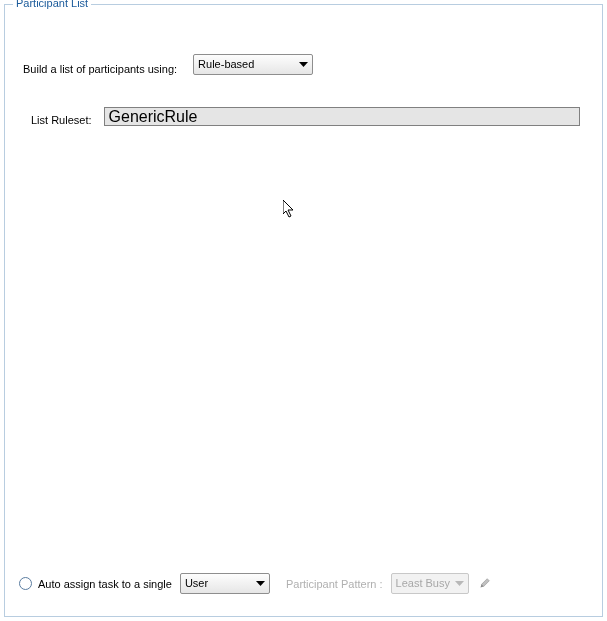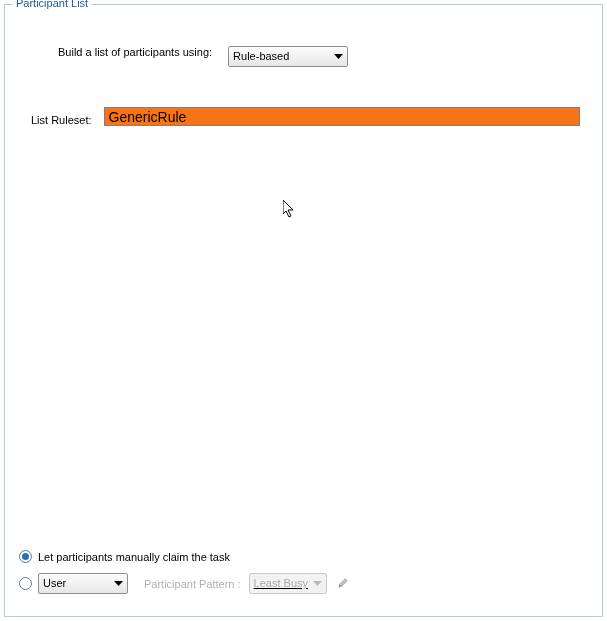--- a/index.html
+++ b/index.html
@@ -25,25 +25,24 @@
       position: absolute;
       top: -8px;
       left: 8px;
       background: #ffffff;
       padding: 0 3px;
       color: #1a5a9a;
       font-size: 11px;
     }
     .top-row {
       position: absolute;
-      top: 41px;
+      top: 49px;
       left: 18px;
       display: flex;
-      align-items: flex-start;
-      margin-left: 35px;
+      align-items: flex-end;
     }
     .top-row-label {
       color: #000;
       margin-right: 16px;
     }
     .select-wrap {
       position: relative;
       display: inline-flex;
       align-items: center;
       height: 21px;
@@ -64,21 +63,20 @@
       pointer-events: none;
     }
     .select-caret svg { display: block; }
     .select-text {
       color: #000;
       line-height: 19px;
     }
     .select-disabled {
       background: #f2f2f2;
       border-color: #c8c8c8;
-      text-decoration: underline;
     }
     .select-disabled .select-text {
       color: #a8a8a8;
     }
     .select-disabled .select-caret svg polygon {
       fill: #b8b8b8;
     }
     .ruleset-row {
       position: absolute;
       top: 102px;
@@ -90,24 +88,24 @@
     .ruleset-label {
       color: #000;
       margin-right: 12px;
       white-space: nowrap;
     }
     .text-input {
       flex: 1;
       height: 19px;
       border: 1px solid #808080;
       padding: 1px 4px;
-      font-size: 14px;
+      font-size: 16px;
       font-family: Tahoma, Arial, sans-serif;
       outline: none;
-      background: #f97316;
+      background: #e5e5e5;
     }
     .bottom-section {
       position: absolute;
       bottom: 16px;
       left: 14px;
       right: 14px;
     }
     .radio-row {
       display: flex;
       align-items: center;
@@ -179,25 +177,22 @@
   </div>
 
   <div class="cursor-pointer">
     <svg width="16" height="20">
       <polygon points="0,0 0,14 3,11 6,17 8,16 5,10 10,10" fill="#fff" stroke="#000" stroke-width="1"></polygon>
     </svg>
   </div>
 
   <div class="bottom-section">
     <div class="radio-row">
-      <span class="radio checked"></span>
-      <span class="radio-label">Let participants manually claim the task</span>
-    </div>
-    <div class="radio-row">
       <span class="radio"></span>
+      <span class="radio-label">Auto assign task to a single</span>
       <div class="select-wrap w90">
         <span class="select-text">User</span>
         <span class="select-caret">
           <svg width="9" height="6">
               <polygon points="0,0 9,0 4.5,5" fill="#000"></polygon>
             </svg>
         </span>
       </div>
       <span class="assignment-label">Participant Pattern :</span>
       <div class="select-wrap w78 select-disabled">

